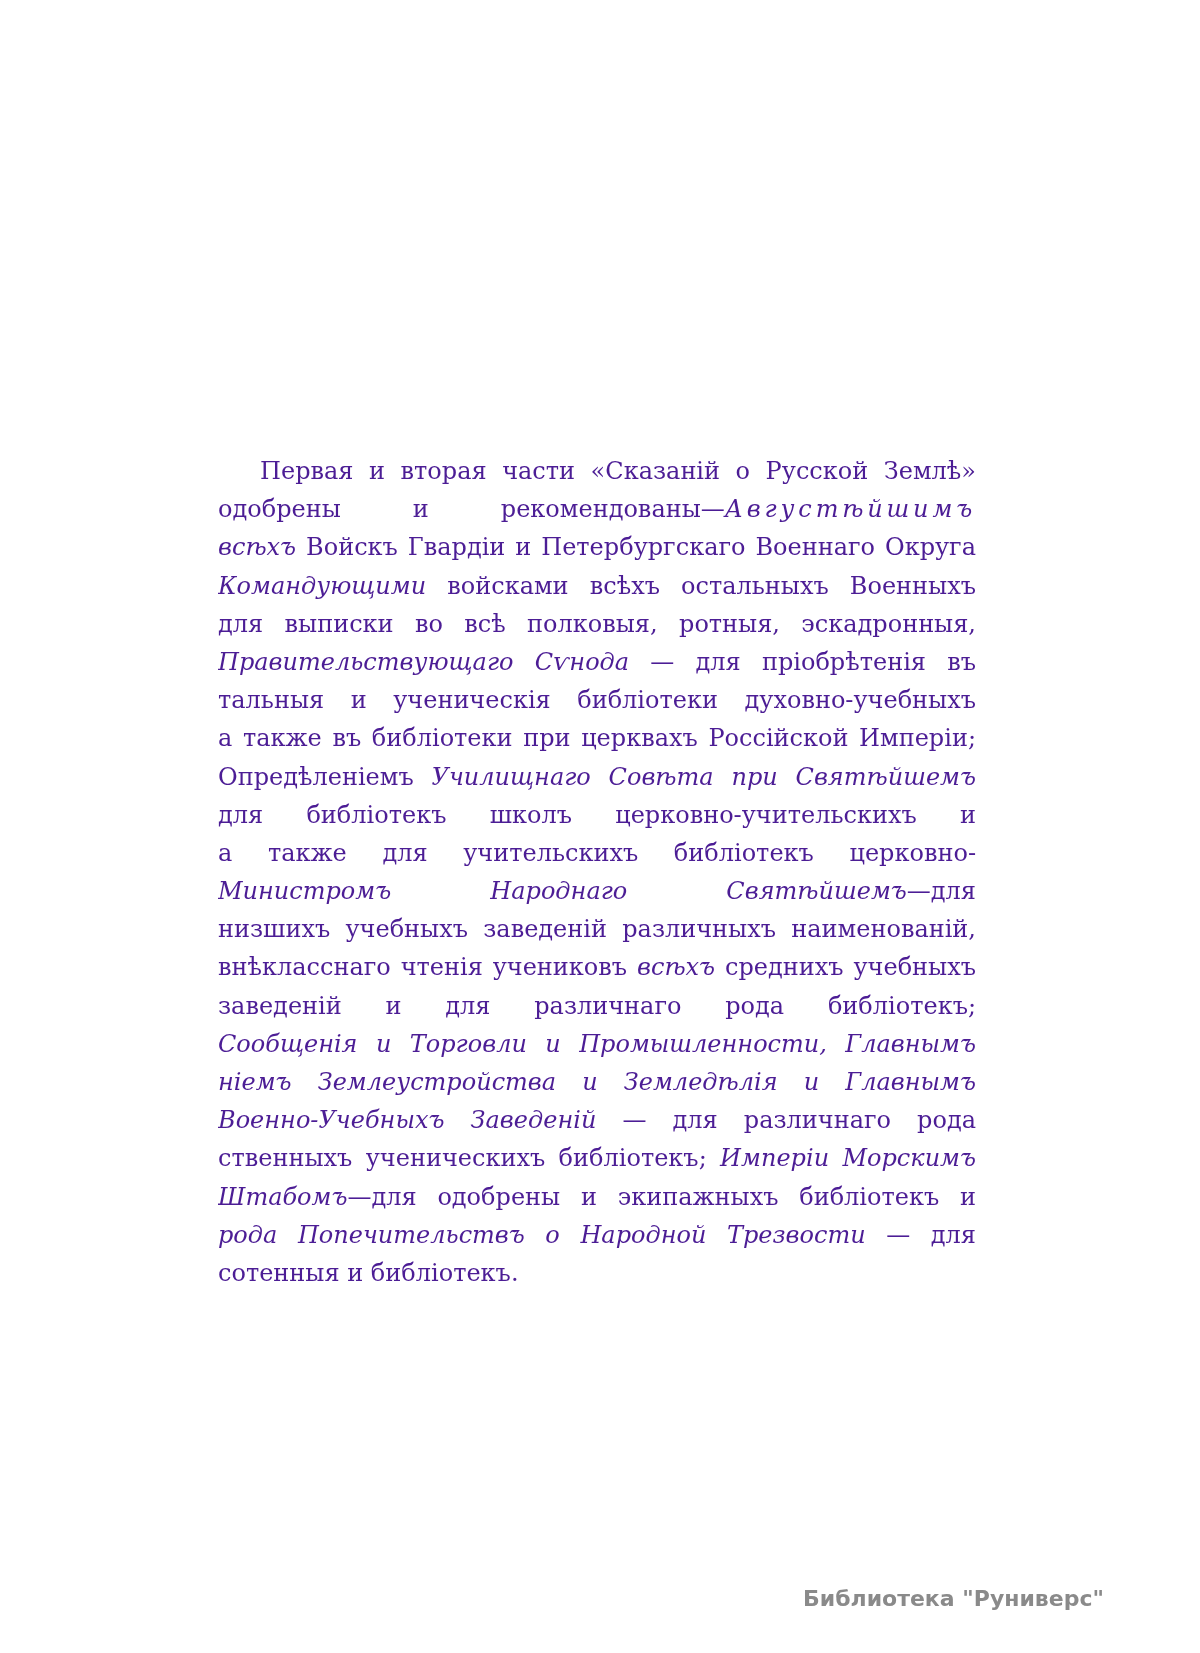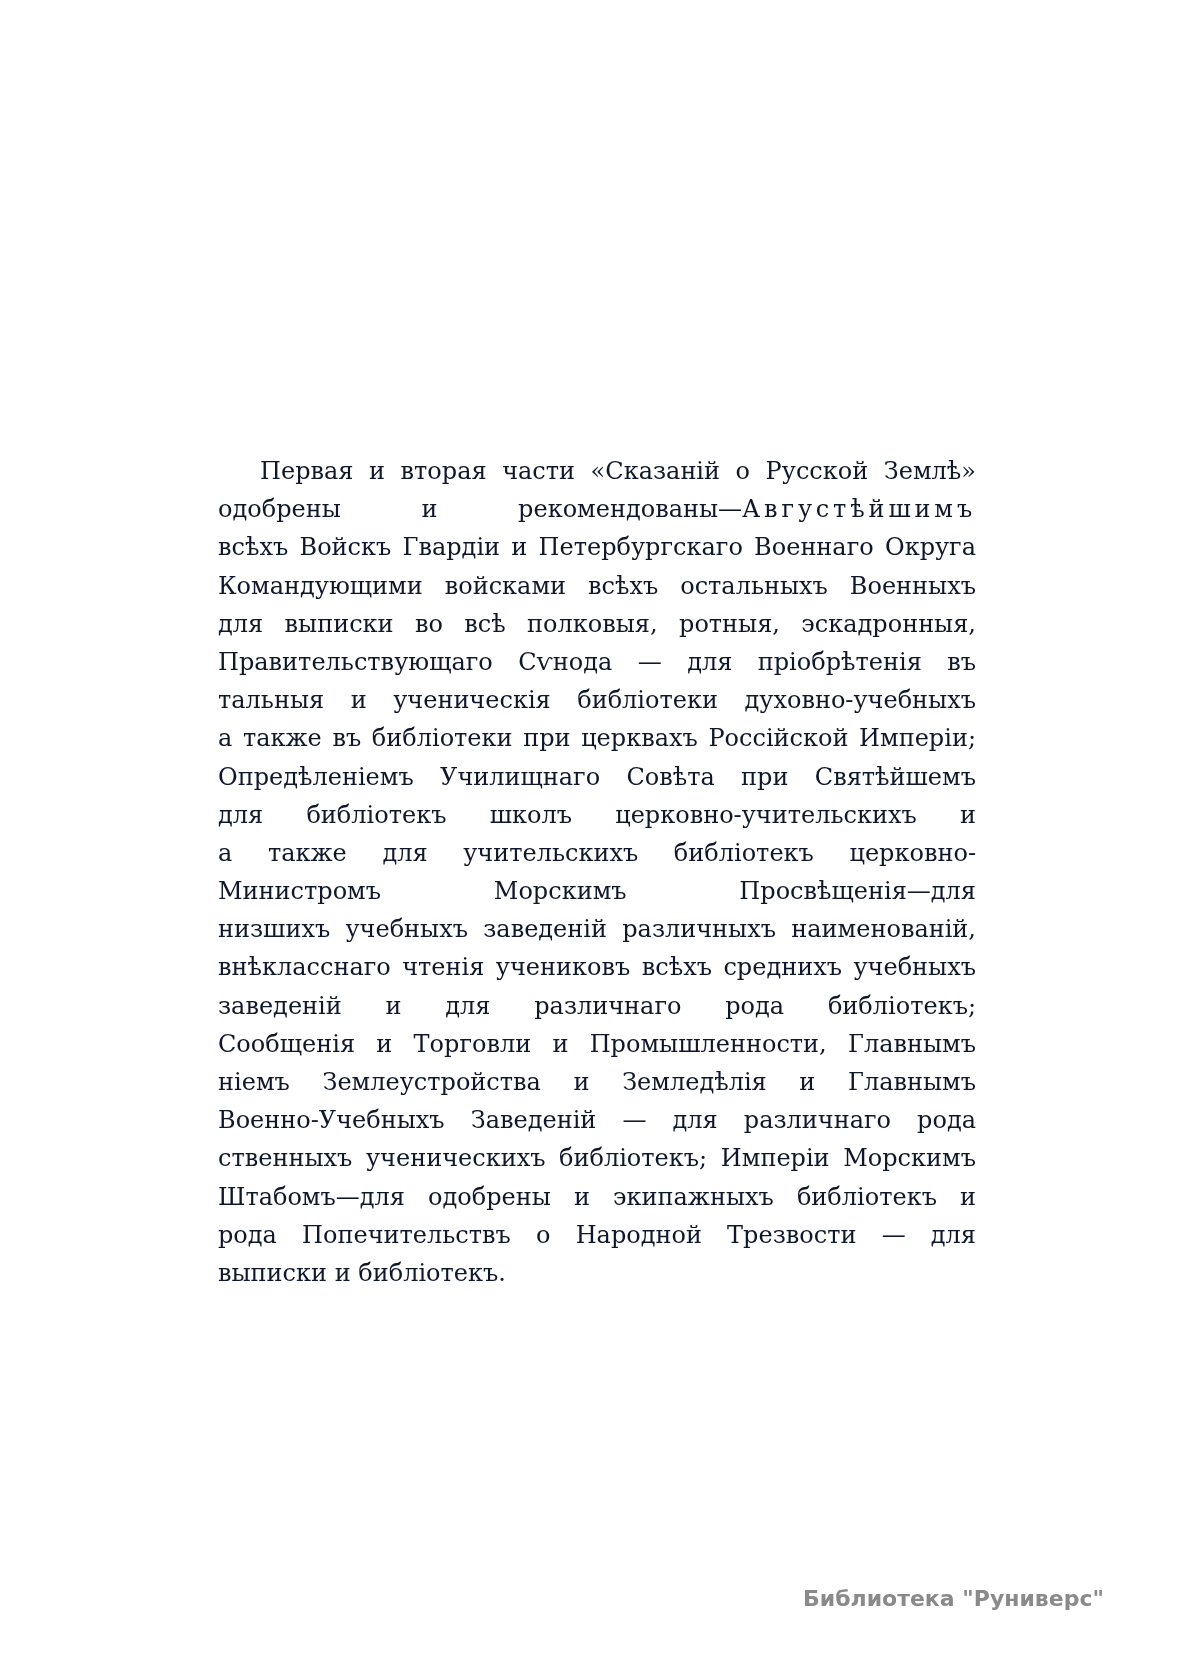--- a/index.html
+++ b/index.html
@@ -17,40 +17,40 @@
   .sheet {
     position: absolute;
     inset: 0;
     background: #ffffff;
   }
   #text-block {
     position: absolute;
     left: 218px;
     top: 452px;
     width: 758px;
-    color: #0f172a;
+    color: #4c1d95;
     font-size: 24px;
   }
   .line {
     height: 38.2px;
     line-height: 38.2px;
     text-align: justify;
     text-align-last: justify;
     text-justify: inter-word;
     overflow: hidden;
     white-space: normal;
   }
   .line.noj {
     text-align: left;
     text-align-last: left;
   }
   .line.indent {
     text-indent: 42px;
   }
-  .it { }
+  .it { font-style: italic; }
   .sp { letter-spacing: 0.16em; }
   .watermark {
     position: absolute;
     left: 803px;
     top: 1586px;
     font-family: "DejaVu Sans", "Liberation Sans", sans-serif;
     font-weight: bold;
     font-size: 22px;
     color: #8a8a8a;
     white-space: nowrap;
@@ -65,26 +65,26 @@
       <div class="line"><span class="ro">одобрены и рекомендованы—</span><span class="it sp">Августѣйшимъ</span></div>
       <div class="line"><span class="it">всѣхъ</span><span class="ro"> Войскъ Гвардіи и Петербургскаго Военнаго Округа и</span></div>
       <div class="line"><span class="it">Командующими</span><span class="ro"> войсками всѣхъ остальныхъ Военныхъ Округовъ</span></div>
       <div class="line"><span class="ro">для выписки во всѣ полковыя, ротныя, эскадронныя, сотенныя,</span></div>
       <div class="line"><span class="it">Правительствующаго Сѵнода</span><span class="ro"> — для пріобрѣтенія въ фундамен-</span></div>
       <div class="line"><span class="ro">тальныя и ученическія библіотеки духовно-учебныхъ заведеній,</span></div>
       <div class="line"><span class="ro">а также въ библіотеки при церквахъ Россійской Имперіи;</span></div>
       <div class="line"><span class="ro">Опредѣленіемъ </span><span class="it">Училищнаго Совѣта при Святѣйшемъ Сѵнодѣ</span></div>
       <div class="line"><span class="ro">для библіотекъ школъ церковно-учительскихъ и второклассныхъ,</span></div>
       <div class="line"><span class="ro">а также для учительскихъ библіотекъ церковно-приходскихъ школъ;</span></div>
-      <div class="line"><span class="it">Министромъ Морскимъ Просвѣщенія</span><span class="ro">—для преподавателей </span></div>
+      <div class="line"><span class="it">Министромъ Народнаго Святѣйшемъ</span><span class="ro">—для преподавателей </span></div>
       <div class="line"><span class="ro">низшихъ учебныхъ заведеній различныхъ наименованій, для</span></div>
       <div class="line"><span class="ro">внѣкласснаго чтенія учениковъ </span><span class="it">всѣхъ</span><span class="ro"> среднихъ учебныхъ</span></div>
       <div class="line"><span class="ro">заведеній и для различнаго рода библіотекъ; </span></div>
       <div class="line"><span class="it">Сообщенія и Торговли и Промышленности, Главнымъ Управле-</span></div>
       <div class="line"><span class="it">ніемъ Землеустройства и Земледѣлія и Главнымъ Управленіемъ</span></div>
       <div class="line"><span class="it">Военно-Учебныхъ Заведеній</span><span class="ro"> — для различнаго рода подвѣдом-</span></div>
       <div class="line"><span class="ro">ственныхъ ученическихъ библіотекъ; </span><span class="it">Имперіи Морскимъ</span></div>
       <div class="line"><span class="it">Штабомъ</span><span class="ro">—для одобрены и экипажныхъ библіотекъ и </span></div>
       <div class="line"><span class="it">рода Попечительствъ о Народной Трезвости</span><span class="ro"> — для народныхъ</span></div>
-      <div class="line noj"><span class="ro">выписки и библіотекъ.</span></div>
+      <div class="line noj"><span class="ro">сотенныя и библіотекъ.</span></div>
     </div>
   <div class="watermark">Библиотека "Руниверс"</div>
 </div>
 
 </body></html>

